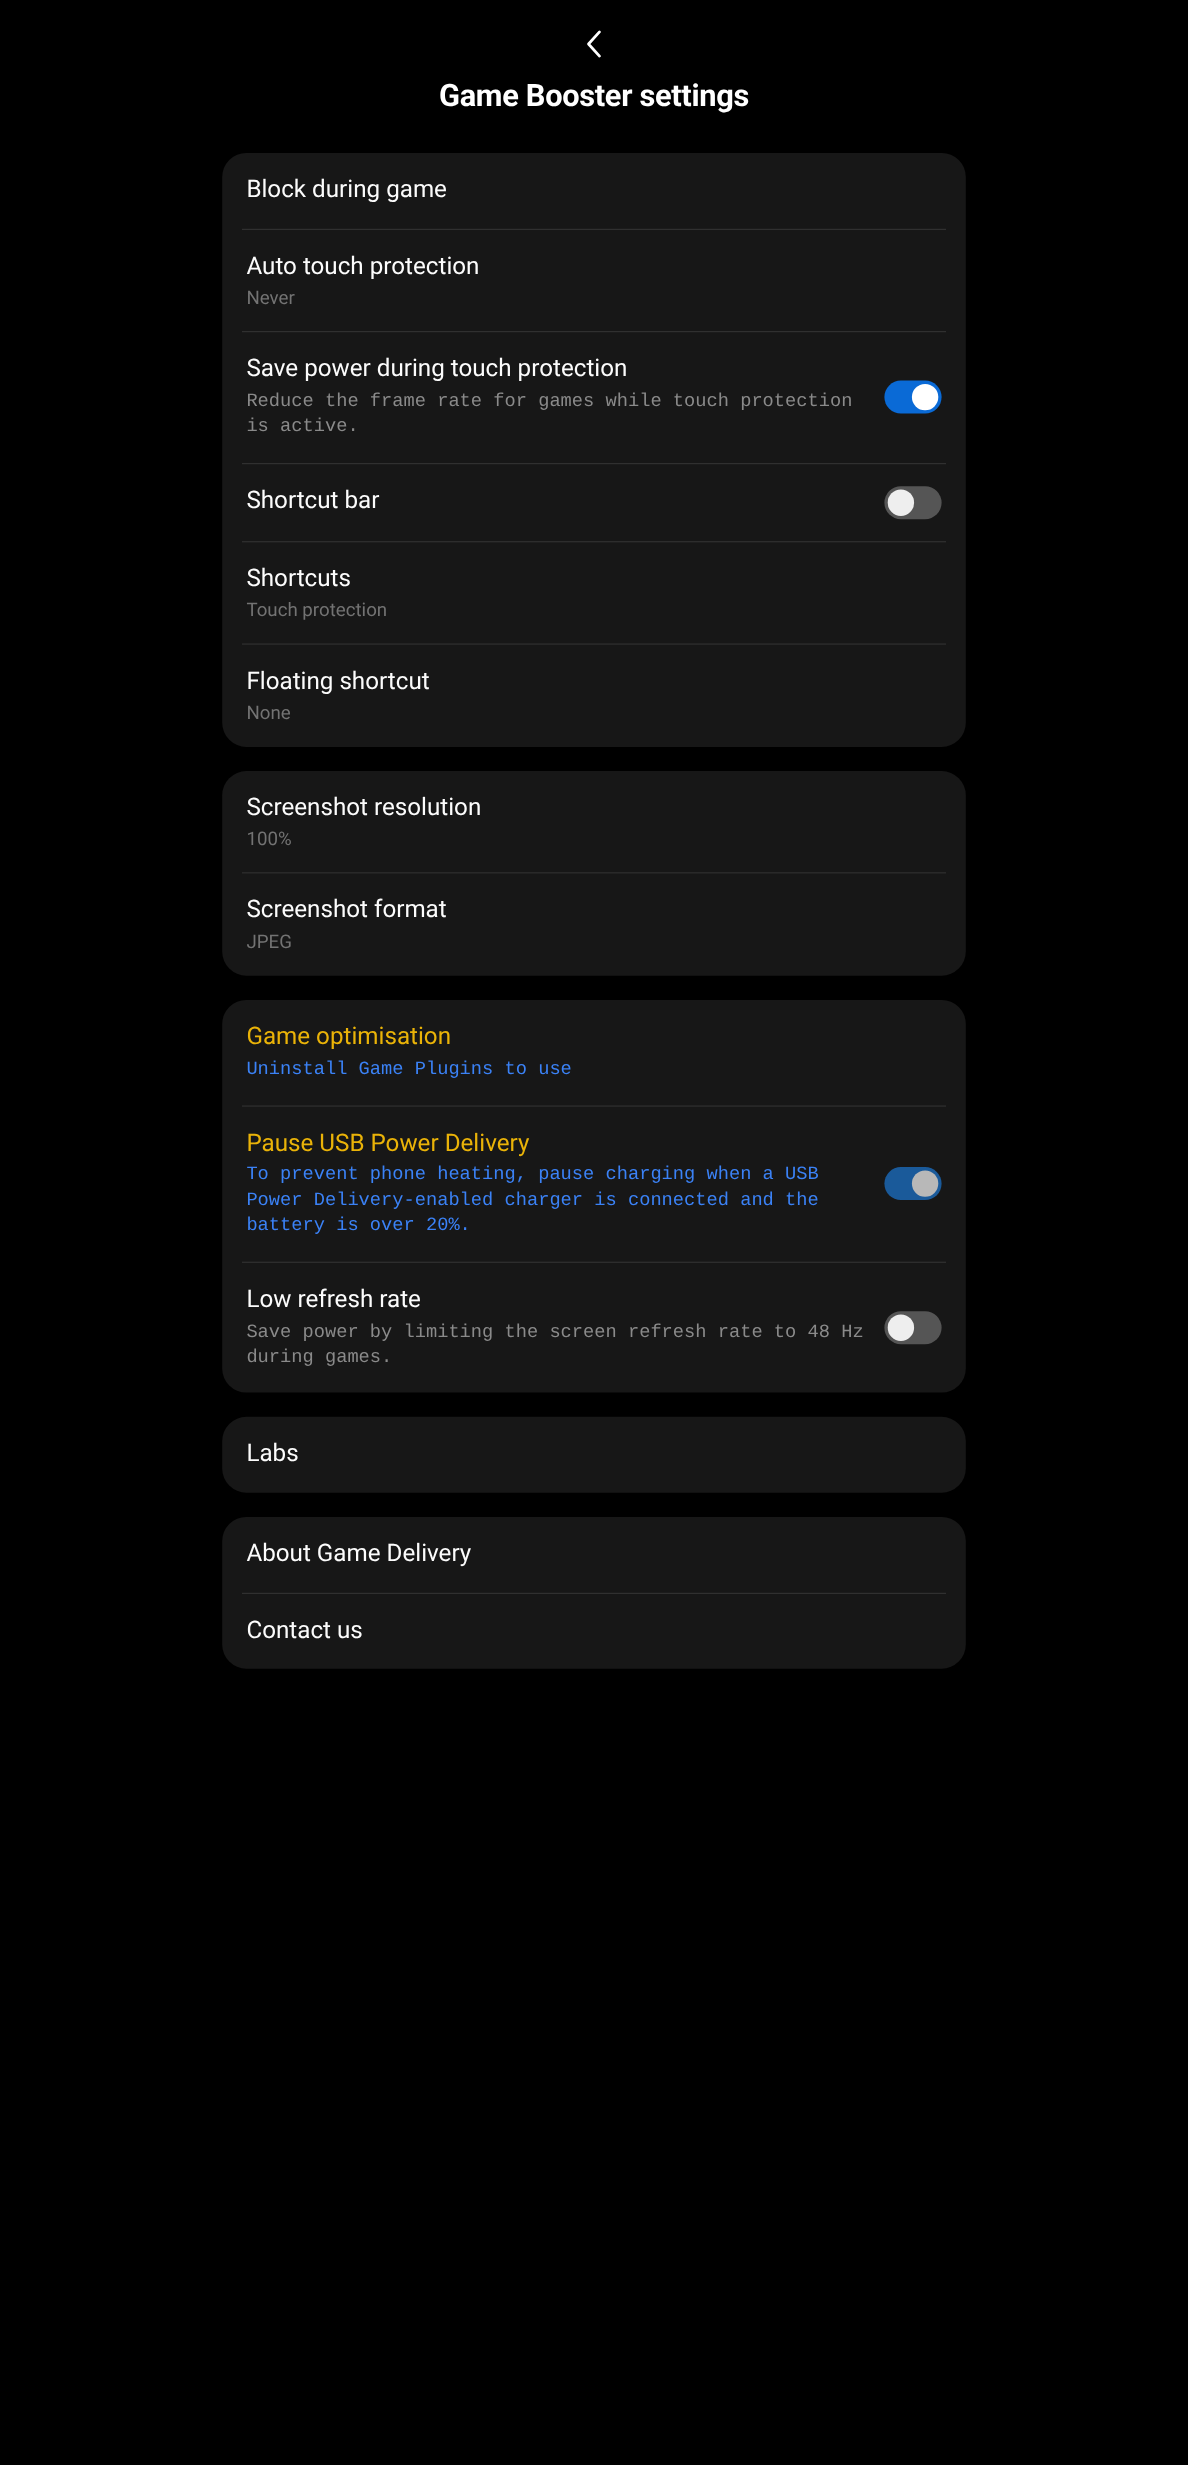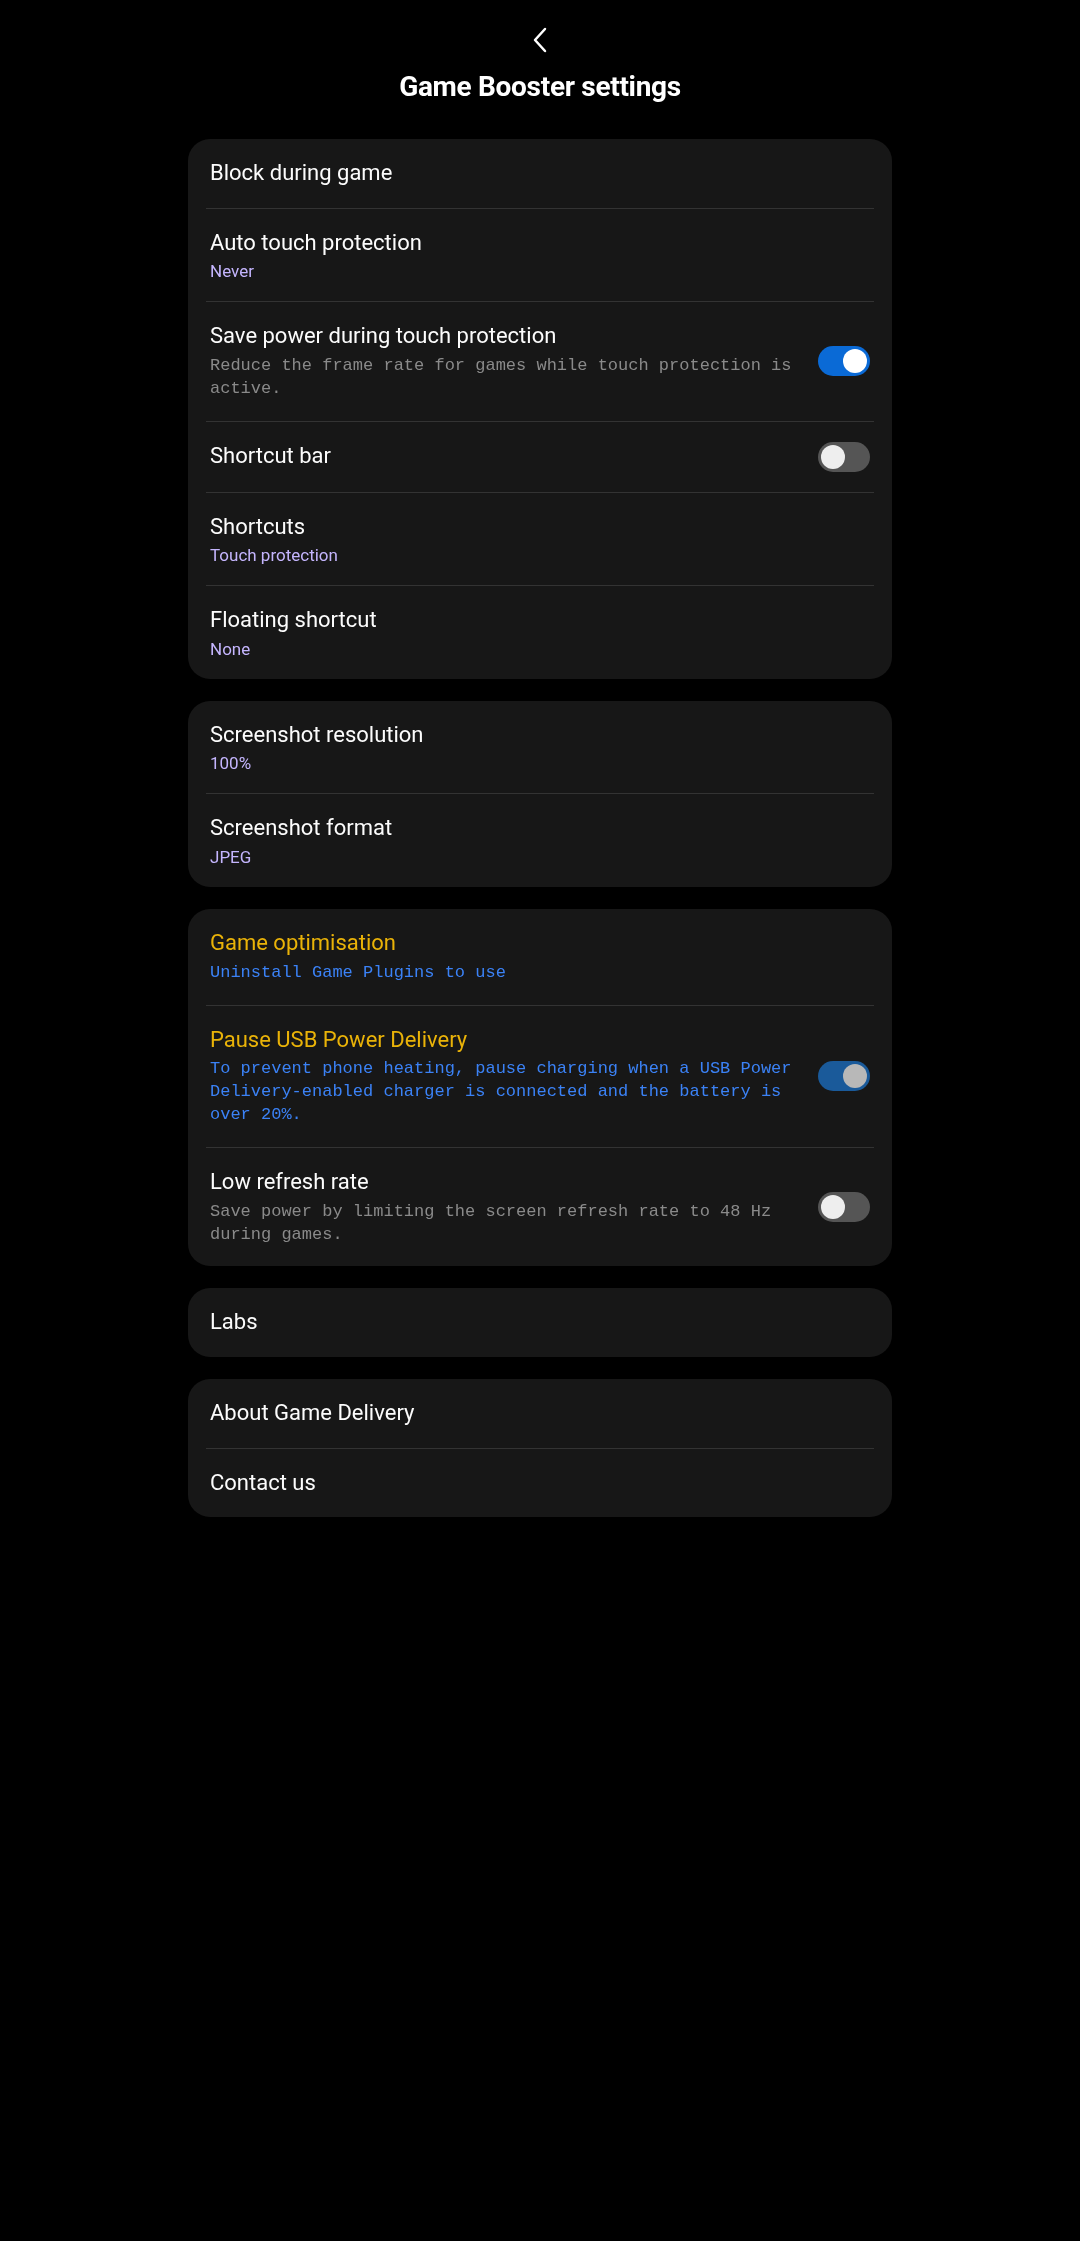--- a/index.html
+++ b/index.html
@@ -30,21 +30,21 @@
       cursor: pointer;
     }
     .header-title {
       font-size: 28px;
       font-weight: 700;
       letter-spacing: -0.3px;
     }
     .card {
       background: #171717;
       border-radius: 22px;
-      margin: 0 8px 22px;
+      margin: 0 22px 22px;
       overflow: hidden;
     }
     .row {
       padding: 20px 22px;
       display: flex;
       align-items: center;
       justify-content: space-between;
       cursor: pointer;
       min-height: 68px;
     }
@@ -58,21 +58,21 @@
       font-size: 22px;
       font-weight: 400;
       color: #fcfcfc;
       line-height: 1.3;
     }
     .row-title.disabled {
       color: #eab308;
     }
     .row-value {
       font-size: 17px;
-      color: #c4b5fd;
+      color: #737373;
       font-weight: 400;
     }
     .row-subtitle {
       font-size: 17px;
       color: #8a8a8a;
       line-height: 1.35;
       font-family: Liberation Mono, monospace;
     }
     .row-subtitle.disabled {
       color: #3b82f6;

